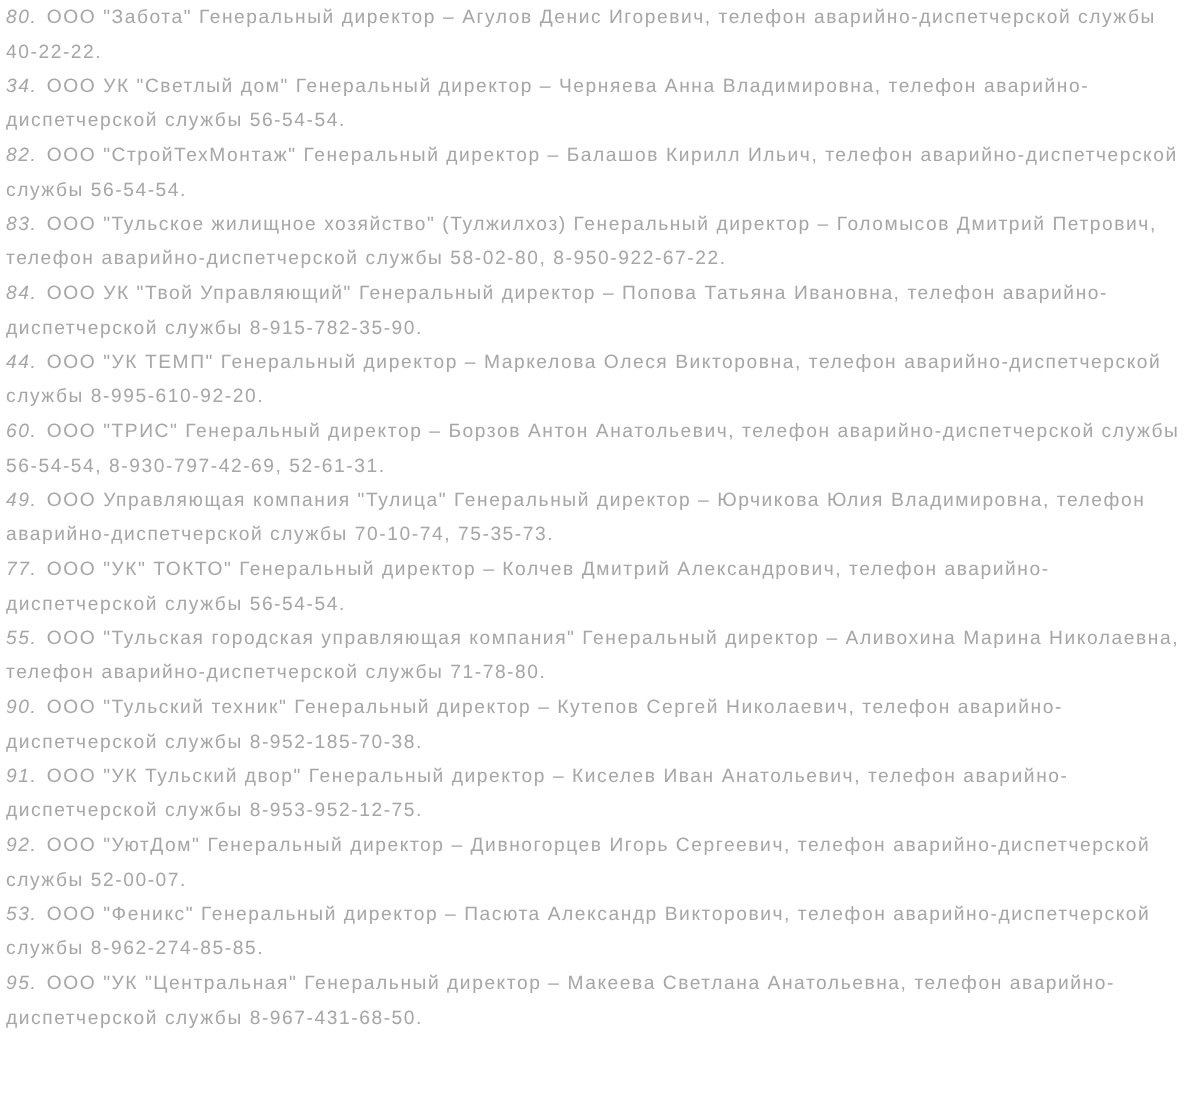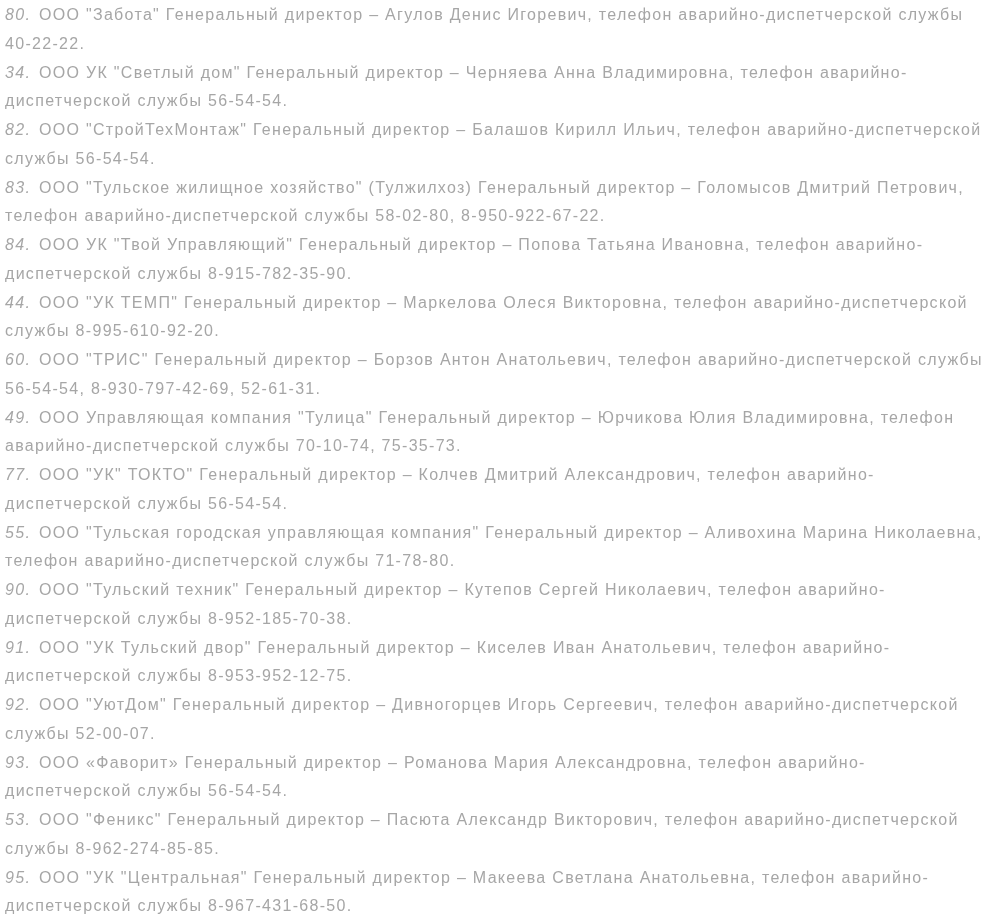--- a/index.html
+++ b/index.html
@@ -45,16 +45,15 @@
   <p class="list-item"><span class="item-number">83.</span><span class="item-text">ООО "Тульское жилищное хозяйство" (Тулжилхоз) Генеральный директор – Голомысов Дмитрий Петрович, телефон аварийно-диспетчерской службы 58-02-80, 8-950-922-67-22.</span></p>
   <p class="list-item"><span class="item-number">84.</span><span class="item-text">ООО УК "Твой Управляющий" Генеральный директор – Попова Татьяна Ивановна, телефон аварийно-диспетчерской службы 8-915-782-35-90.</span></p>
   <p class="list-item"><span class="item-number">44.</span><span class="item-text">ООО "УК ТЕМП" Генеральный директор – Маркелова Олеся Викторовна, телефон аварийно-диспетчерской службы 8-995-610-92-20.</span></p>
   <p class="list-item"><span class="item-number">60.</span><span class="item-text">ООО "ТРИС" Генеральный директор – Борзов Антон Анатольевич, телефон аварийно-диспетчерской службы 56-54-54, 8-930-797-42-69, 52-61-31.</span></p>
   <p class="list-item"><span class="item-number">49.</span><span class="item-text">ООО Управляющая компания "Тулица" Генеральный директор – Юрчикова Юлия Владимировна, телефон аварийно-диспетчерской службы 70-10-74, 75-35-73.</span></p>
   <p class="list-item"><span class="item-number">77.</span><span class="item-text">ООО "УК" ТОКТО" Генеральный директор – Колчев Дмитрий Александрович, телефон аварийно-диспетчерской службы 56-54-54.</span></p>
   <p class="list-item"><span class="item-number">55.</span><span class="item-text">ООО "Тульская городская управляющая компания" Генеральный директор – Аливохина Марина Николаевна, телефон аварийно-диспетчерской службы 71-78-80.</span></p>
   <p class="list-item"><span class="item-number">90.</span><span class="item-text">ООО "Тульский техник" Генеральный директор – Кутепов Сергей Николаевич, телефон аварийно-диспетчерской службы 8-952-185-70-38.</span></p>
   <p class="list-item"><span class="item-number">91.</span><span class="item-text">ООО "УК Тульский двор" Генеральный директор – Киселев Иван Анатольевич, телефон аварийно-диспетчерской службы 8-953-952-12-75.</span></p>
   <p class="list-item"><span class="item-number">92.</span><span class="item-text">ООО "УютДом" Генеральный директор – Дивногорцев Игорь Сергеевич, телефон аварийно-диспетчерской службы 52-00-07.</span></p>
-  <p class="list-item"><span class="item-number">93.</span><span class="item-text">ООО «Фаворит» Генеральный директор – Романова Мария Александровна, телефон аварийно-диспетчерской службы 56-54-54.</span></p>
   <p class="list-item"><span class="item-number">53.</span><span class="item-text">ООО "Феникс" Генеральный директор – Пасюта Александр Викторович, телефон аварийно-диспетчерской службы 8-962-274-85-85.</span></p>
   <p class="list-item"><span class="item-number">95.</span><span class="item-text">ООО "УК "Центральная" Генеральный директор – Макеева Светлана Анатольевна, телефон аварийно-диспетчерской службы 8-967-431-68-50.</span></p>
 </div>
 
 </body></html>

